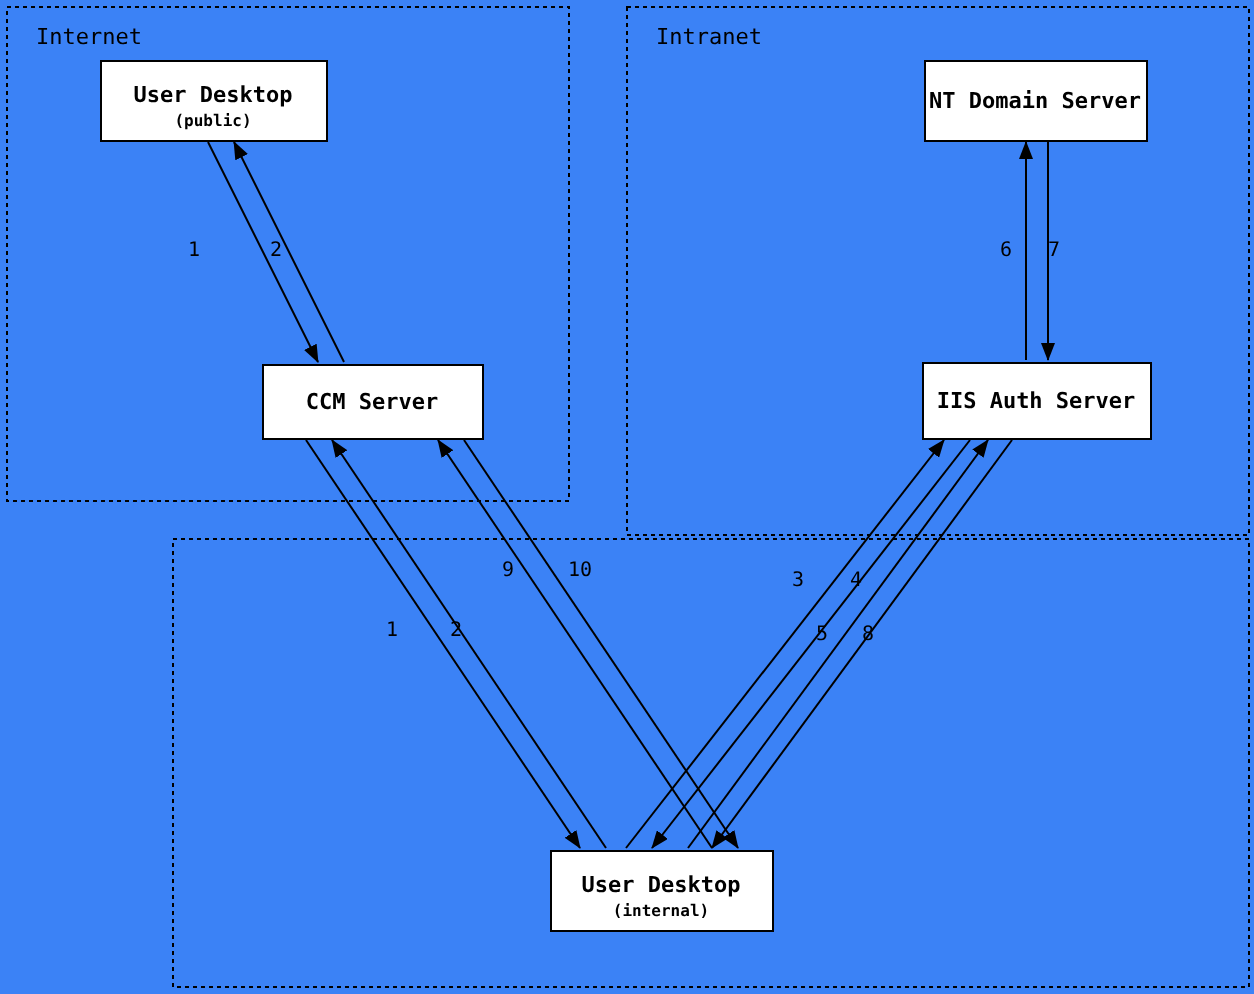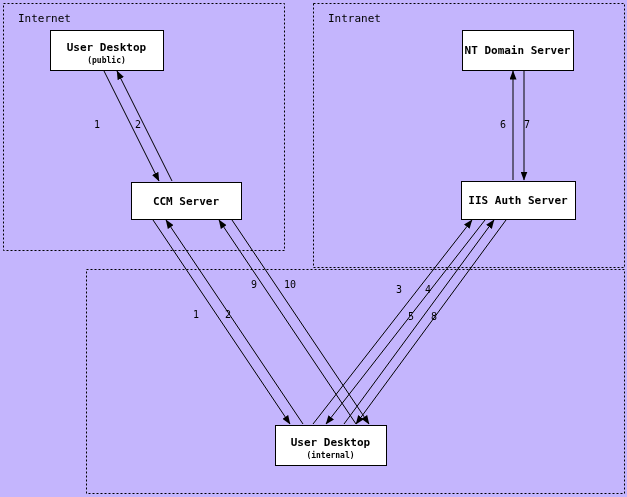--- a/index.html
+++ b/index.html
@@ -8,21 +8,21 @@
     padding: 0;
     background: #ffffff;
   }
   body {
     font-family: "DejaVu Sans Mono", monospace;
   }
   #diagram-root {
     position: relative;
     width: 627px;
     height: 497px;
-    background: #c4b5fd;
+    background: #3b82f6;
     overflow: hidden;
   }
   #diagram-svg {
     position: absolute;
     left: 0;
     top: 0;
     width: 627px;
     height: 497px;
   }
   .zone-label {

